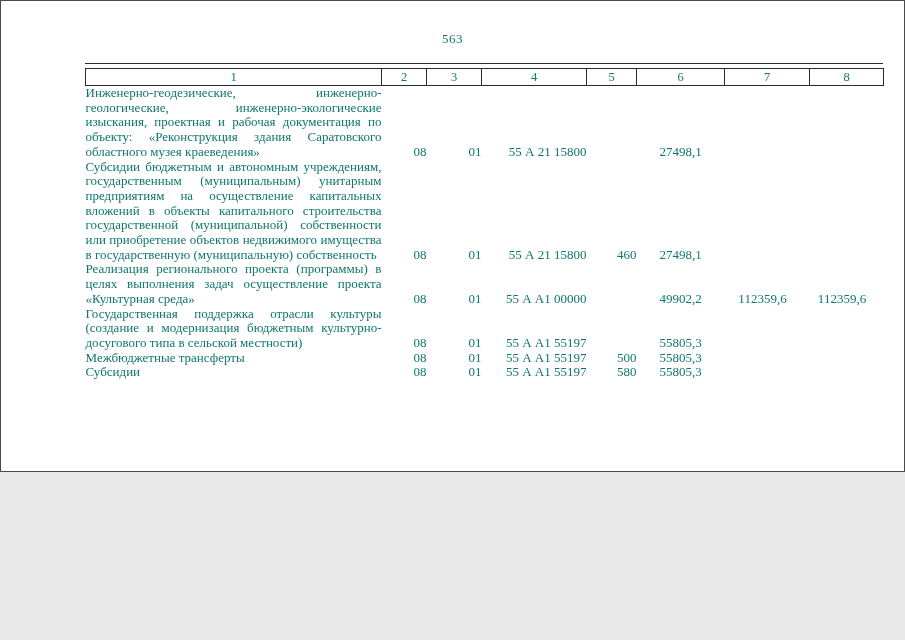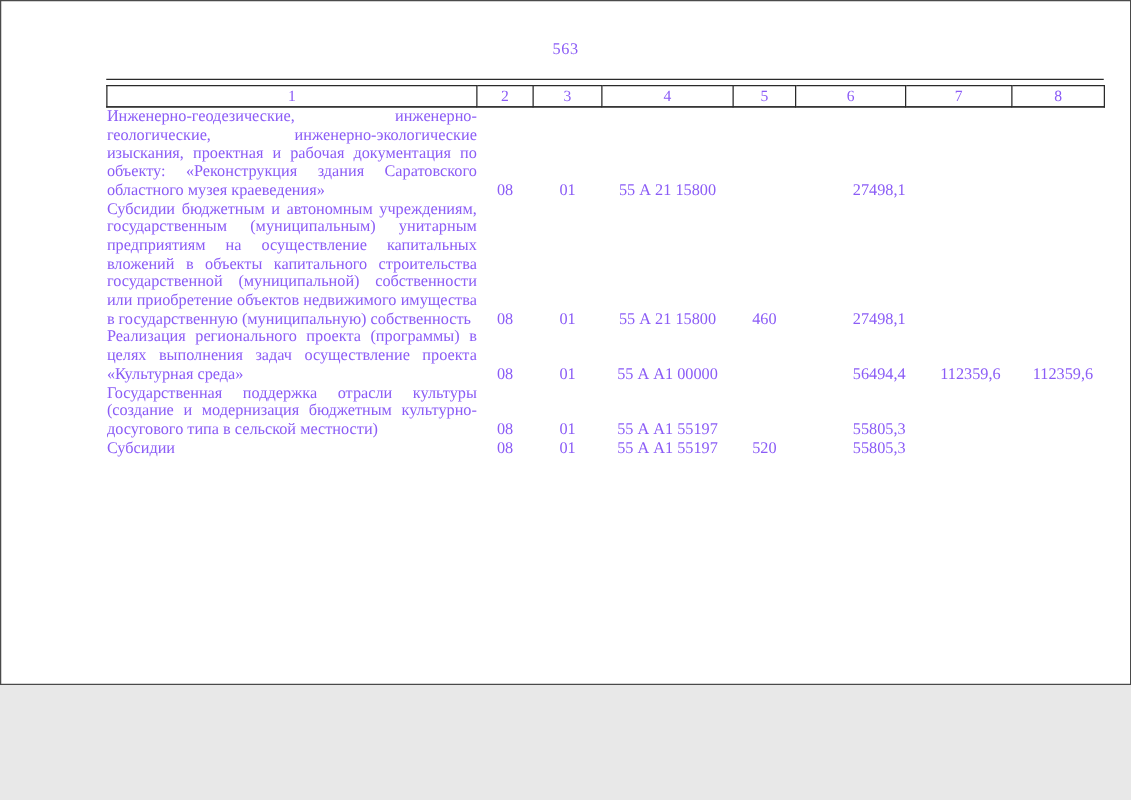--- a/index.html
+++ b/index.html
@@ -1,22 +1,22 @@
 <!DOCTYPE html>
 <html lang="ru"><head>
 <meta charset="utf-8">
 <style>
   html, body { margin: 0; padding: 0; background: #e8e8e8; }
   .page {
-    width: 905px; height: 548px;
+    width: 905px; height: 472px;
     background: #ffffff;
     border: 1px solid #4a4a4a;
     box-sizing: border-box;
     font-family: "Liberation Serif", "DejaVu Serif", serif;
-    color: #8b5cf6;
+    color: #0f766e;
     position: relative;
     overflow: hidden;
   }
   .page-number {
     margin-top: 30px;
     text-align: center;
     font-size: 13px;
     letter-spacing: 0.5px;
   }
   .table-wrap {
@@ -47,22 +47,22 @@
     vertical-align: bottom;
   }
   td.name {
     text-align: justify;
     vertical-align: top;
     padding-left: 2px;
     padding-right: 5px;
     hyphens: auto;
     -webkit-hyphens: auto;
   }
-  td.num { text-align: center; }
-  td.amt { text-align: right; padding-right: 6px; }
+  td.num { text-align: right; }
+  td.amt { text-align: center; padding-right: 6px; }
   td.amt.pad8 { padding-right: 9px; }
 </style>
 </head>
 <body>
 
 <div class="page">
 
   <div class="page-number">563</div>
 
   <div class="table-wrap">
@@ -109,40 +109,50 @@
             <td class="amt">27498,1</td>
             <td class="amt pad8"></td>
             <td class="amt pad8"></td>
           </tr>
           <tr>
             <td class="name">Реализация регионального проекта (программы) в целях выполнения задач осуществление проекта «Культурная среда»</td>
             <td class="num">08</td>
             <td class="num">01</td>
             <td class="num">55 А А1 00000</td>
             <td class="num"></td>
-            <td class="amt">56494,4</td>
+            <td class="amt">49902,2</td>
             <td class="amt pad8">112359,6</td>
             <td class="amt pad8">112359,6</td>
           </tr>
           <tr>
             <td class="name">Государственная поддержка отрасли культуры (создание и модернизация бюджетным культурно-досугового типа в сельской местности)</td>
             <td class="num">08</td>
             <td class="num">01</td>
             <td class="num">55 А А1 55197</td>
             <td class="num"></td>
             <td class="amt">55805,3</td>
             <td class="amt pad8"></td>
             <td class="amt pad8"></td>
           </tr>
           <tr>
+            <td class="name">Межбюджетные трансферты</td>
+            <td class="num">08</td>
+            <td class="num">01</td>
+            <td class="num">55 А А1 55197</td>
+            <td class="num">500</td>
+            <td class="amt">55805,3</td>
+            <td class="amt pad8"></td>
+            <td class="amt pad8"></td>
+          </tr>
+          <tr>
             <td class="name">Субсидии</td>
             <td class="num">08</td>
             <td class="num">01</td>
             <td class="num">55 А А1 55197</td>
-            <td class="num">520</td>
+            <td class="num">580</td>
             <td class="amt">55805,3</td>
             <td class="amt pad8"></td>
             <td class="amt pad8"></td>
           </tr>
         </tbody>
     </table>
   </div>
 
 </div>
 

